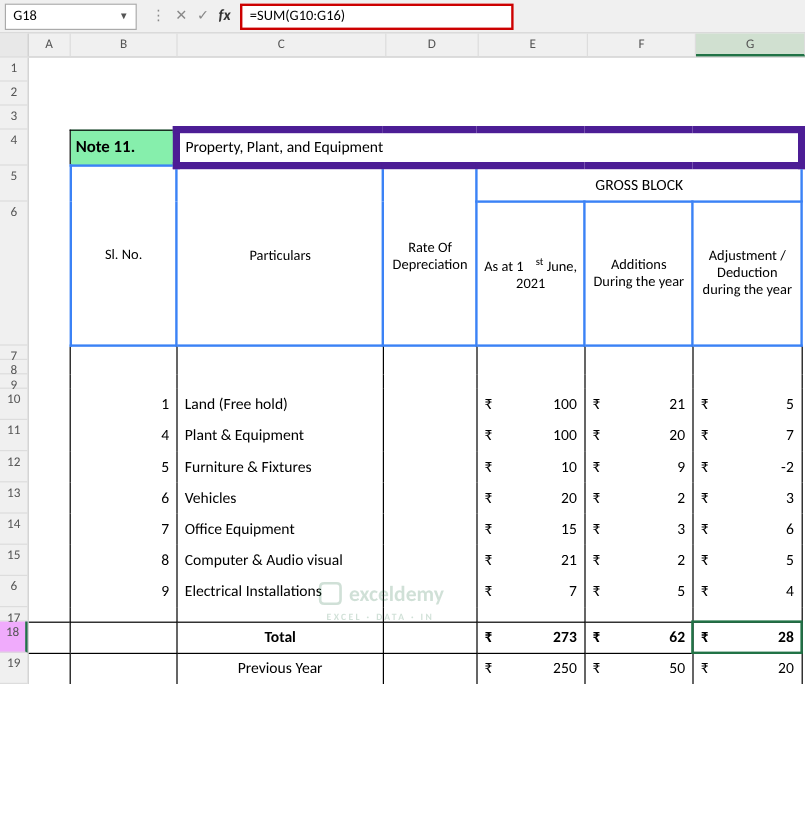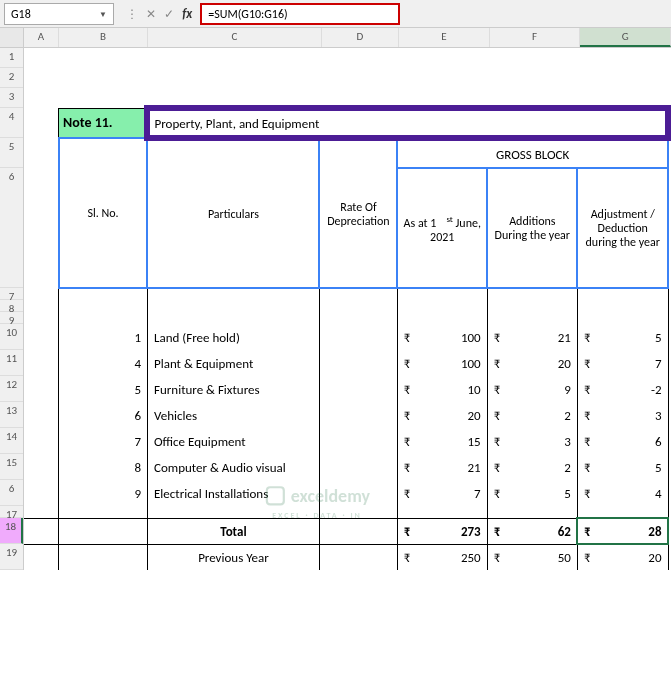--- a/index.html
+++ b/index.html
@@ -4,21 +4,21 @@
   <style>
     * { box-sizing: border-box; margin: 0; padding: 0; }
     body { font-family: Calibri, Arial, sans-serif; font-size: 13px; background: #fff; width: 671px; }
     
     .formula-bar { display: flex; align-items: center; height: 28px; border-bottom: 1px solid #ccc; background: #f0f0f0; }
     .name-box { width: 110px; height: 22px; margin: 3px 4px; padding: 2px 6px; background: #fff; border: 1px solid #aaa; display: flex; align-items: center; justify-content: space-between; }
     .name-box-text { font-size: 12px; }
     .dropdown-arrow { font-size: 8px; color: #555; }
     .fx-controls { display: flex; align-items: center; gap: 8px; padding: 0 8px; font-size: 12px; color: #888; }
     .fx-label { font-style: italic; font-weight: bold; color: #333; font-size: 13px; }
-    .formula-input { flex: 0 0 auto; width: 200px; height: 22px; padding: 2px 6px; background: #fff; border: 2px solid #c00; display: flex; align-items: center; font-size: 12px; }
+    .formula-input { flex: 0 0 auto; width: 228px; height: 22px; padding: 2px 6px; background: #fff; border: 2px solid #c00; display: flex; align-items: center; font-size: 12px; }
     
     .grid-container { position: relative; }
     .col-headers { display: flex; height: 20px; background: #f0f0f0; border-bottom: 1px solid #ccc; }
     .corner { width: 24px; border-right: 1px solid #ccc; background: #e8e8e8; }
     .col-header { text-align: center; font-size: 11px; color: #555; border-right: 1px solid #ddd; padding-top: 2px; }
     .col-header.selected { background: #d0e0d0; border-bottom: 2px solid #217346; }
     
     .row-area { display: flex; }
     .row-headers { width: 24px; background: #f0f0f0; border-right: 1px solid #ccc; }
     .row-header { height: 20px; text-align: center; font-size: 11px; color: #555; border-bottom: 1px solid #ddd; padding-top: 2px; }

